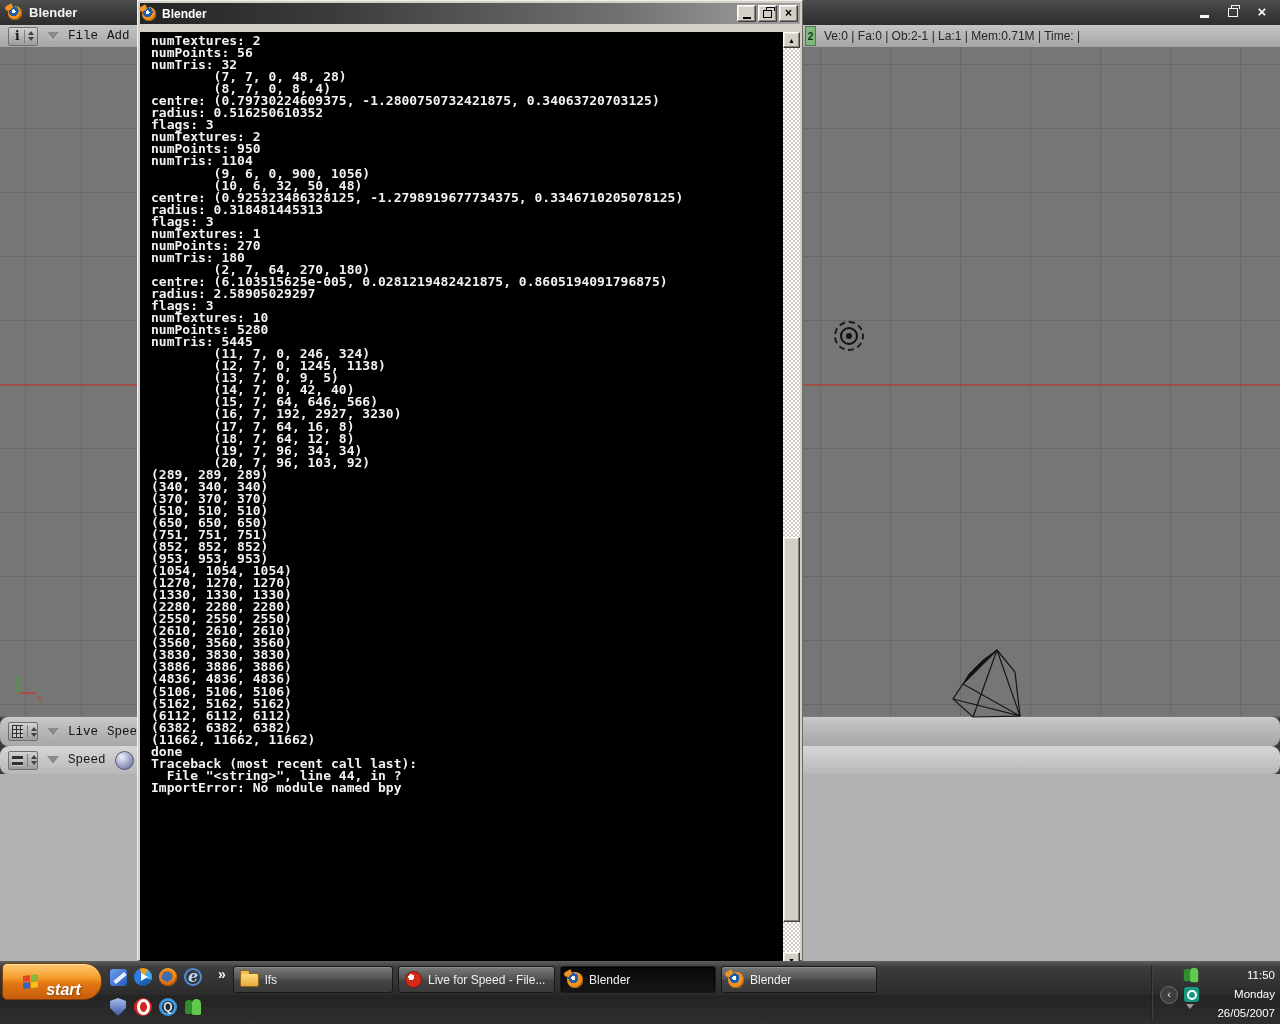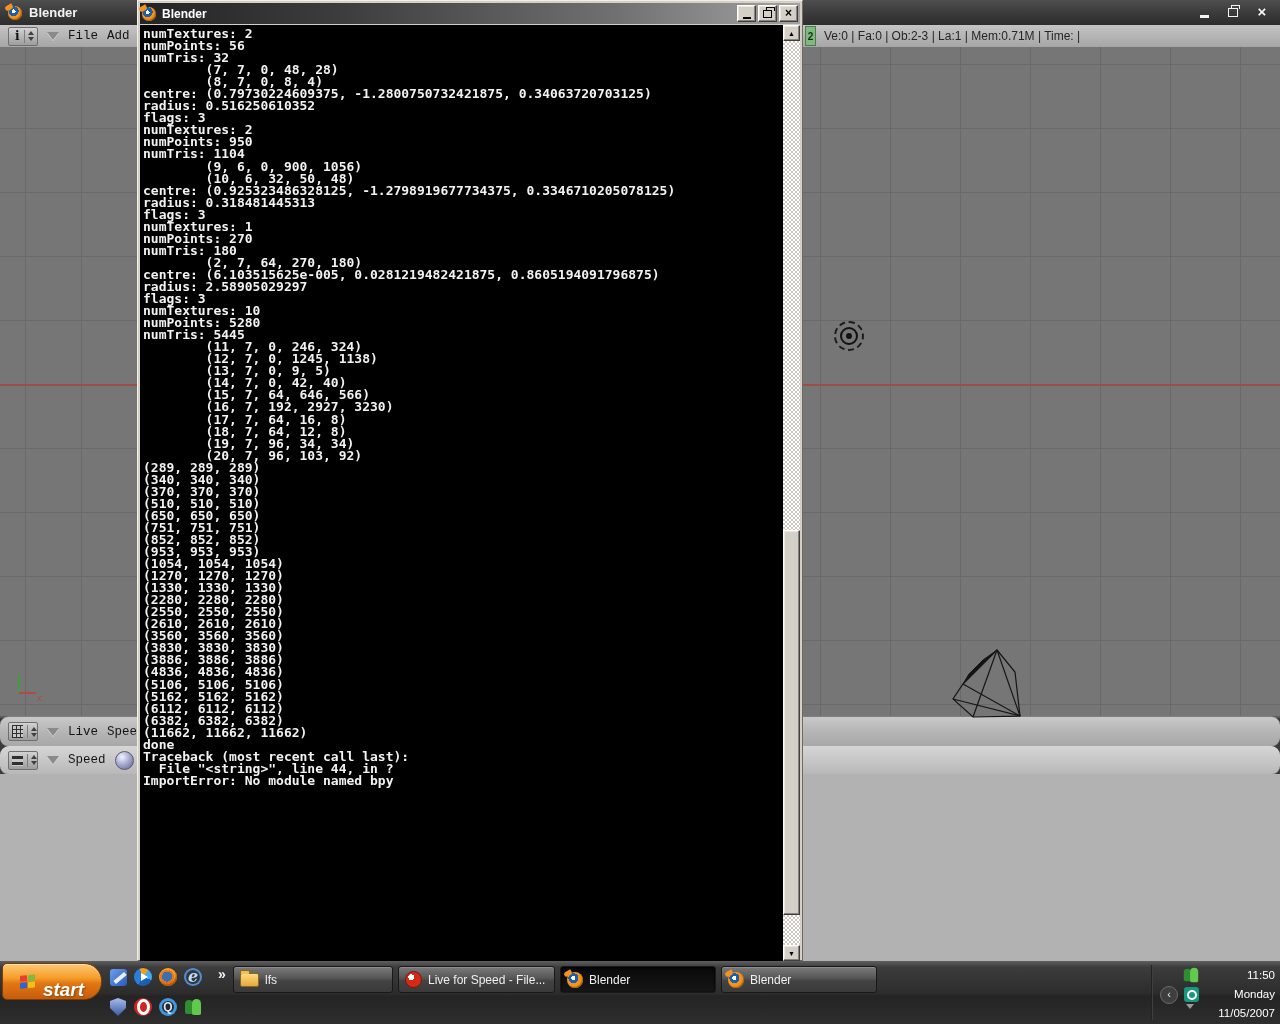--- a/index.html
+++ b/index.html
@@ -80,21 +80,21 @@
   .ctitle{height:21px;background:linear-gradient(90deg,#242424 0%,#3c3c3c 30%,#707070 72%,#a2a2a2 100%);
     display:flex;align-items:center;padding:0 2px;}
   .ctitle-text{color:#fff;font-weight:bold;font-size:12px;margin-left:6px;flex:1;}
   .cbtn{width:17px;height:15px;background:#d4d0c8;border:1px solid;border-color:#fff #404040 #404040 #fff;
     box-shadow:inset -1px -1px 0 #87837b,inset 1px 1px 0 #eae7e0;
     display:flex;align-items:center;justify-content:center;margin-left:2px;color:#000;}
   .cbtn .bar-glyph{width:8px;height:2px;margin-top:9px;}
   .cbtn .g-restore{width:7px;height:6px;}
   .cbtn .x-glyph{font-size:12px;line-height:11px;}
   .cbody{position:relative;height:936px;background:#000;margin-top:1px;}
-  .ctext{margin:0;padding:3px 0 0 3px;color:#f2f2f2;
+  .ctext{margin:8px;padding:3px 0 0 3px;color:#f2f2f2;
     font-family:"DejaVu Sans Mono",monospace;font-weight:bold;font-size:13px;line-height:12.05px;
     width:640px;height:930px;overflow:hidden;}
   .sbar{position:absolute;right:0;top:0;width:17px;height:100%;
     background:#fff;
     background-image:linear-gradient(45deg,#cdc9c0 25%,transparent 25%,transparent 75%,#cdc9c0 75%),
                      linear-gradient(45deg,#cdc9c0 25%,transparent 25%,transparent 75%,#cdc9c0 75%);
     background-size:4px 4px;background-position:0 0,2px 2px;}
   .sbtn{position:absolute;left:0;width:17px;height:16px;background:#d4d0c8;border:1px solid;
     border-color:#fff #404040 #404040 #fff;box-sizing:border-box;
     box-shadow:inset -1px -1px 0 #87837b,inset 1px 1px 0 #eae7e0;
@@ -104,21 +104,21 @@
     border-color:#fff #404040 #404040 #fff;box-sizing:border-box;
     box-shadow:inset -1px -1px 0 #87837b,inset 1px 1px 0 #eae7e0;}
 
   
   .taskbar{left:0;top:961px;width:1280px;height:63px;z-index:10;
     background:linear-gradient(180deg,#5f5f5f 0%,#3c3c3c 10%,#2c2c2c 52%,#242424 56%,#2e2e2e 100%);}
   .start{left:2px;top:2px;width:98px;height:35px;border-radius:5px 18px 18px 5px;
     background:linear-gradient(180deg,#ffc873 0%,#f59d2a 40%,#e27713 55%,#c65c0c 100%);
     border:1px solid #7c3d06;box-shadow:inset 0 1px 0 #ffe0a8;
     display:flex;align-items:center;justify-content:center;gap:6px;cursor:pointer;}
-  .start-text{color:#fff;font-weight:bold;font-style:italic;font-size:19px;text-shadow:1px 1px 2px #8a4a00;margin-top:16px;}
+  .start-text{color:#fff;font-weight:bold;font-style:italic;font-size:16px;text-shadow:1px 1px 2px #8a4a00;margin-top:16px;}
   .winflag{position:relative;width:17px;height:16px;transform:skewY(-5deg);}
   .winflag span{position:absolute;width:7px;height:6px;border-radius:1px;}
   .wf-r{left:0;top:1px;background:#e8402c;} .wf-g{left:8px;top:1px;background:#7cbb3f;}
   .wf-b{left:0;top:8px;background:#2f66c8;} .wf-y{left:8px;top:8px;background:#f2c016;}
 
   .ql{width:20px;height:20px;position:absolute;cursor:pointer;display:flex;align-items:center;justify-content:center;}
   .ico-movie{width:17px;height:17px;border-radius:3px;background:linear-gradient(135deg,#6ca0f0 0%,#2a58b8 100%);position:relative;overflow:hidden;}
   .ico-movie::after{content:"";position:absolute;left:3px;top:7px;width:14px;height:4px;background:#e8f0ff;transform:rotate(-40deg);}
   .ico-wmp{width:18px;height:18px;border-radius:50%;
     background:conic-gradient(from 210deg,#2a7de0 0 35%,#f0a020 35% 52%,#44aaf0 52% 72%,#1a5fb0 72% 100%);position:relative;}
@@ -200,21 +200,21 @@
             <span class="tri-up"></span>
             <span class="tri-dn"></span>
           </span>
       </span>
       <span class="collapse-tri"></span>
       <span class="menu-text">File</span>
       <span class="menu-text">Add</span>
     </span>
     <span class="stats-wrap">
       <span class="stats-badge">2</span>
-      <span class="stats-text">Ve:0 | Fa:0 | Ob:2-3 | La:1  | Mem:0.71M  | Time: |</span>
+      <span class="stats-text">Ve:0 | Fa:0 | Ob:2-1 | La:1  | Mem:0.71M  | Time: |</span>
     </span>
   </div>
 
   <div class="abs viewport vp-left">
     <div class="abs axis-red"></div>
     <svg class="abs mini-axis" width="34" height="34">
       <line x1="7" y1="4" x2="7" y2="22" stroke="#3f9f3f" stroke-width="2"></line>
       <line x1="7" y1="22" x2="24" y2="22" stroke="#b04a42" stroke-width="2"></line>
       <text x="25" y="30" font-size="9" fill="#b04a42" font-family="Liberation Sans, sans-serif">x</text>
     </svg>
@@ -419,17 +419,17 @@
     </div>
 
     <span class="tray-sep"></span>
     <span class="ico-msn tray-msn"></span>
     <span class="tray-collapse">‹</span>
     <span class="tray-oo"></span>
     <span class="tray-tiny"></span>
     <div class="clock">
       <div>11:50</div>
       <div>Monday</div>
-      <div>11/05/2007</div>
+      <div>26/05/2007</div>
     </div>
   </div>
 
 </div>
 
 </body></html>

